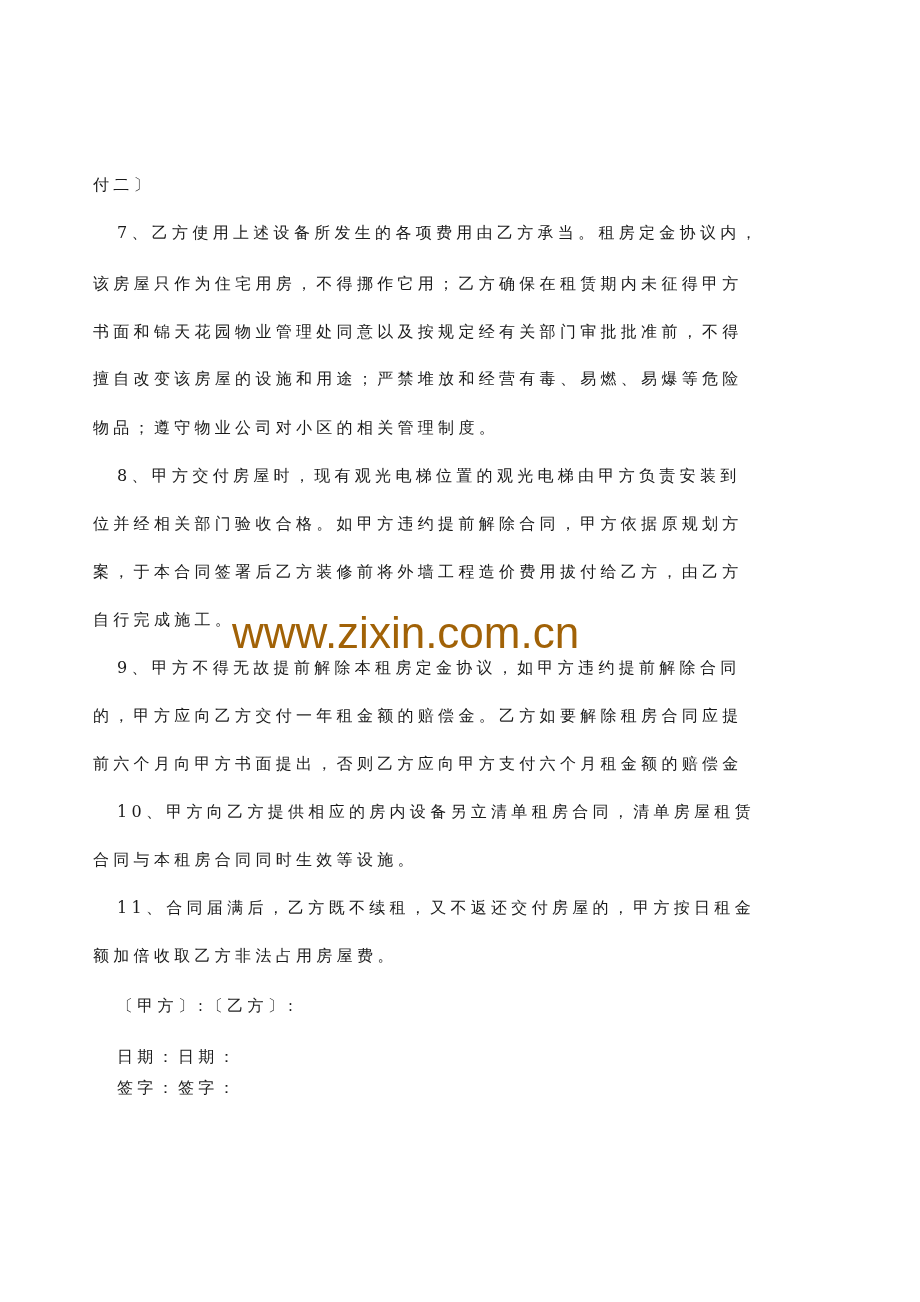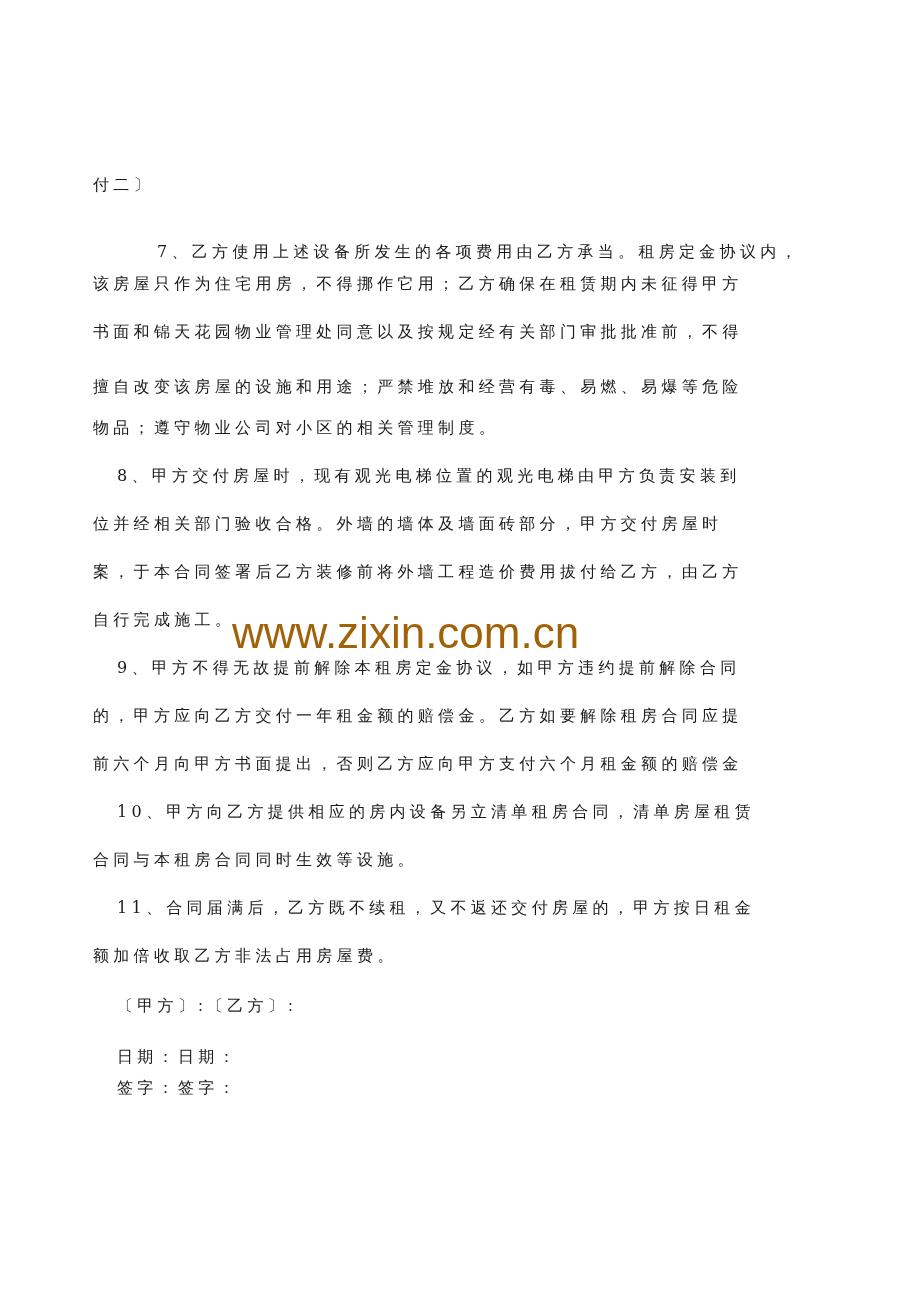--- a/index.html
+++ b/index.html
@@ -51,28 +51,28 @@
   </style>
 </head>
 <body>
 
 <div class="page">
   <div class="watermark">www.zixin.com.cn</div>
 
   <div class="content">
     <div class="line" style="top:170px;">付二〕</div>
 
-    <div class="line indent" style="top:237px;margin-left:40px;">7、乙方使用上述设备所发生的各项费用由乙方承当。租房定金协议内，</div>
+    <div class="line indent" style="top:218px;">7、乙方使用上述设备所发生的各项费用由乙方承当。租房定金协议内，</div>
     <div class="line" style="top:269px;">该房屋只作为住宅用房，不得挪作它用；乙方确保在租赁期内未征得甲方</div>
     <div class="line" style="top:317px;">书面和锦天花园物业管理处同意以及按规定经有关部门审批批准前，不得</div>
-    <div class="line" style="top:372px;">擅自改变该房屋的设施和用途；严禁堆放和经营有毒、易燃、易爆等危险</div>
+    <div class="line" style="top:364px;">擅自改变该房屋的设施和用途；严禁堆放和经营有毒、易燃、易爆等危险</div>
     <div class="line" style="top:413px;">物品；遵守物业公司对小区的相关管理制度。</div>
 
     <div class="line indent" style="top:461px;">8、甲方交付房屋时，现有观光电梯位置的观光电梯由甲方负责安装到</div>
-    <div class="line" style="top:509px;">位并经相关部门验收合格。外墙的墙体及墙面砖部分，甲方交付房屋时</div>
+    <div class="line" style="top:509px;">位并经相关部门验收合格。如甲方违约提前解除合同，甲方依据原规划方</div>
     <div class="line" style="top:557px;">案，于本合同签署后乙方装修前将外墙工程造价费用拔付给乙方，由乙方</div>
     <div class="line" style="top:605px;">自行完成施工。</div>
 
     <div class="line indent" style="top:653px;">9、甲方不得无故提前解除本租房定金协议，如甲方违约提前解除合同</div>
     <div class="line" style="top:701px;">的，甲方应向乙方交付一年租金额的赔偿金。乙方如要解除租房合同应提</div>
     <div class="line" style="top:749px;">前六个月向甲方书面提出，否则乙方应向甲方支付六个月租金额的赔偿金</div>
 
     <div class="line indent" style="top:797px;">10、甲方向乙方提供相应的房内设备另立清单租房合同，清单房屋租赁</div>
     <div class="line" style="top:845px;">合同与本租房合同同时生效等设施。</div>
 

